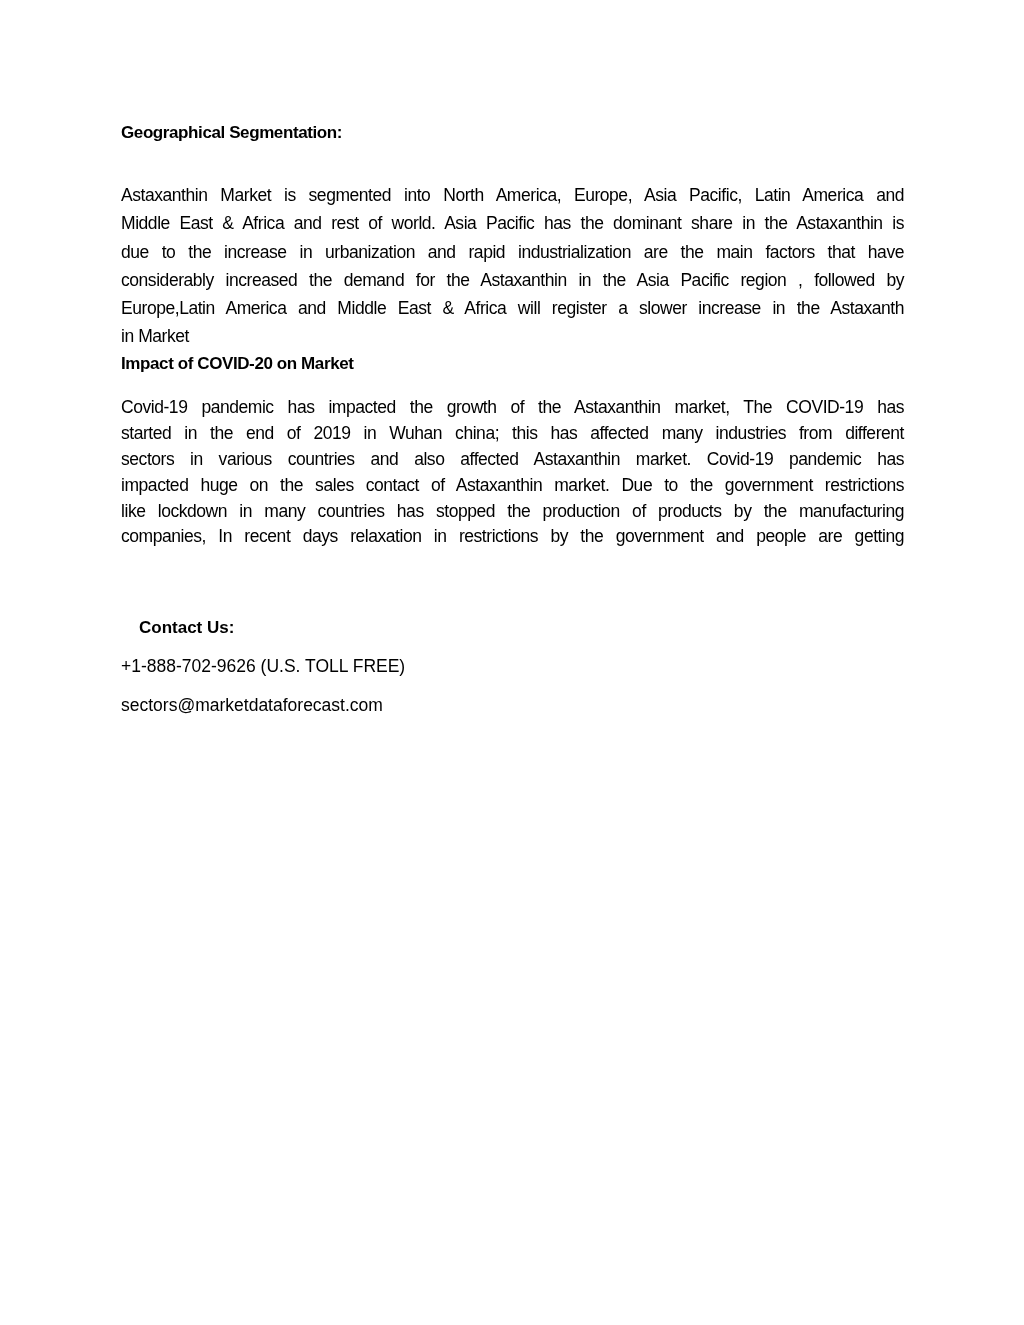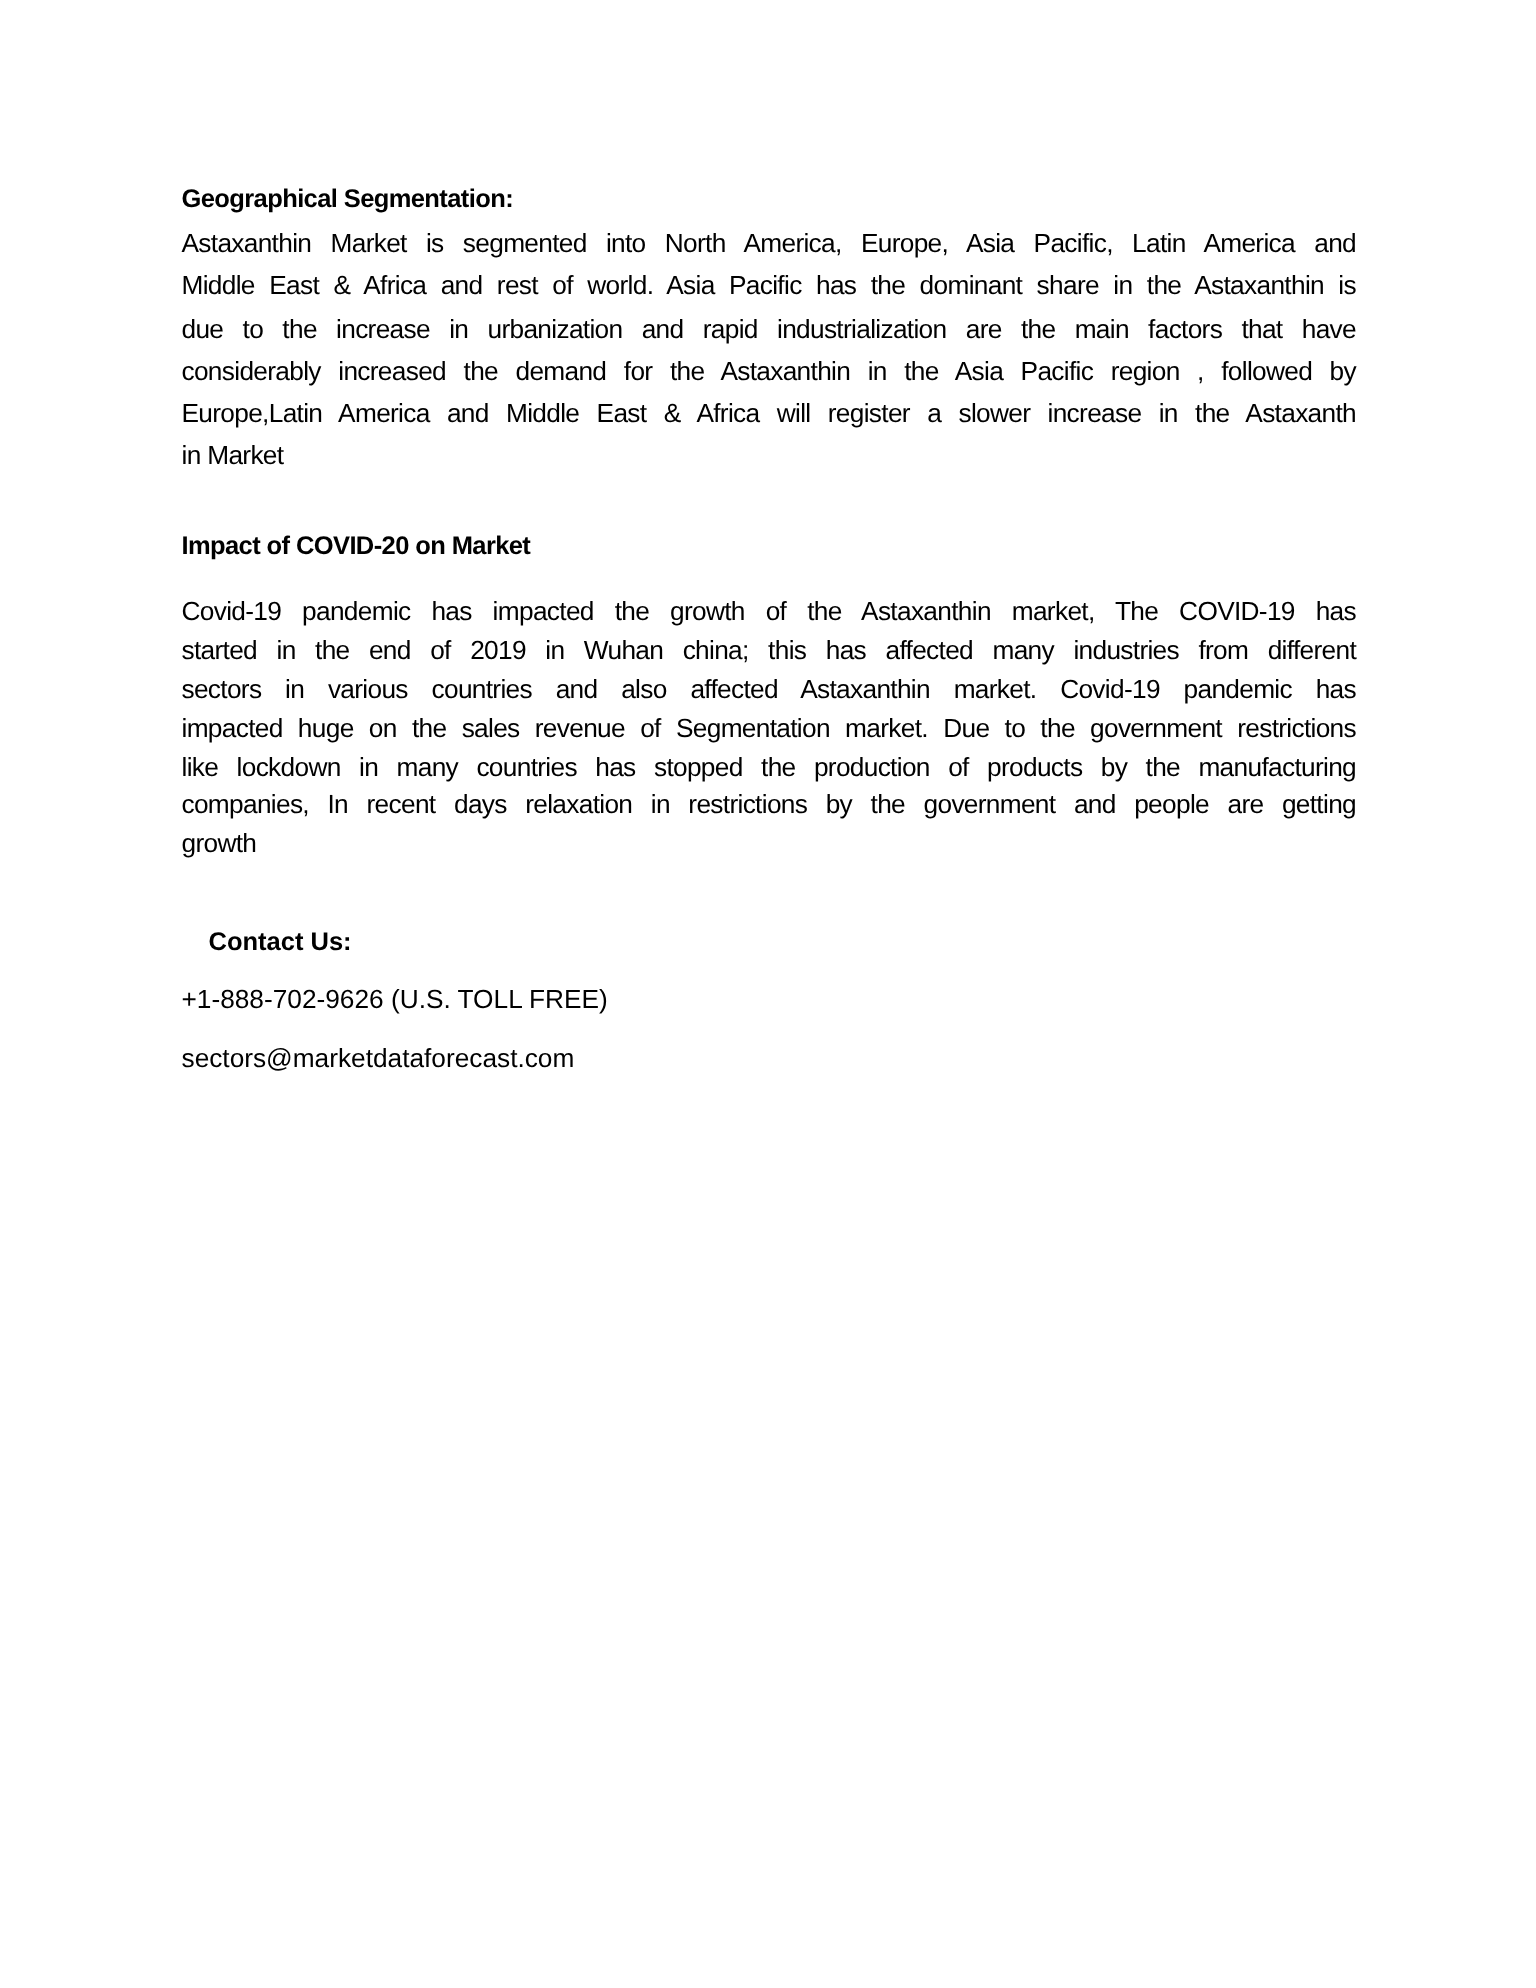--- a/index.html
+++ b/index.html
@@ -57,39 +57,38 @@
       letter-spacing: 0px;
     }
   </style>
 </head>
 <body>
 
 <div class="page">
 
   <div class="heading" style="top:123px;">Geographical Segmentation:</div>
 
-  <div class="para geo" style="top:148px;">
+  <div class="para geo" style="top:181px;">
     <span class="line">Astaxanthin Market is segmented into North America, Europe, Asia Pacific, Latin America and</span>
     <span class="line">Middle East &amp; Africa and rest of world. Asia Pacific has the dominant share in the Astaxanthin is</span>
     <span class="line">due to the increase in urbanization and rapid industrialization are the main factors that have</span>
     <span class="line">considerably increased the demand for the Astaxanthin in the Asia Pacific region  , followed by</span>
     <span class="line">Europe,Latin America and Middle East &amp; Africa will register a slower increase in the Astaxanth</span>
     <span class="line last">in Market</span>
   </div>
 
   <div class="heading" style="top:354px;">Impact of COVID-20 on Market</div>
 
   <div class="para covid" style="top:395px;">
     <span class="line">Covid-19 pandemic has impacted the growth of the Astaxanthin market, The COVID-19 has</span>
     <span class="line">started in the end of 2019 in Wuhan china; this has affected many industries from different</span>
     <span class="line">sectors in various countries and also affected Astaxanthin market. Covid-19 pandemic has</span>
-    <span class="line">impacted huge on the sales revenue of Segmentation market. Due to the government restrictions</span>
+    <span class="line">impacted huge on the sales contact of Astaxanthin market. Due to the government restrictions</span>
     <span class="line">like lockdown in many countries has stopped the production of products by the manufacturing</span>
     <span class="line">companies, In recent days relaxation in restrictions by the government and people are getting</span>
-    <span class="line last">growth</span>
   </div>
 
   <div class="heading" style="top:618px; letter-spacing:0px;margin-left:18px;">Contact Us:</div>
 
   <div class="contact-line" style="top:656px;">+1-888-702-9626 (U.S. TOLL FREE)</div>
 
   <div class="contact-line" style="top:695px;">sectors@marketdataforecast.com</div>
 
 </div>
 

